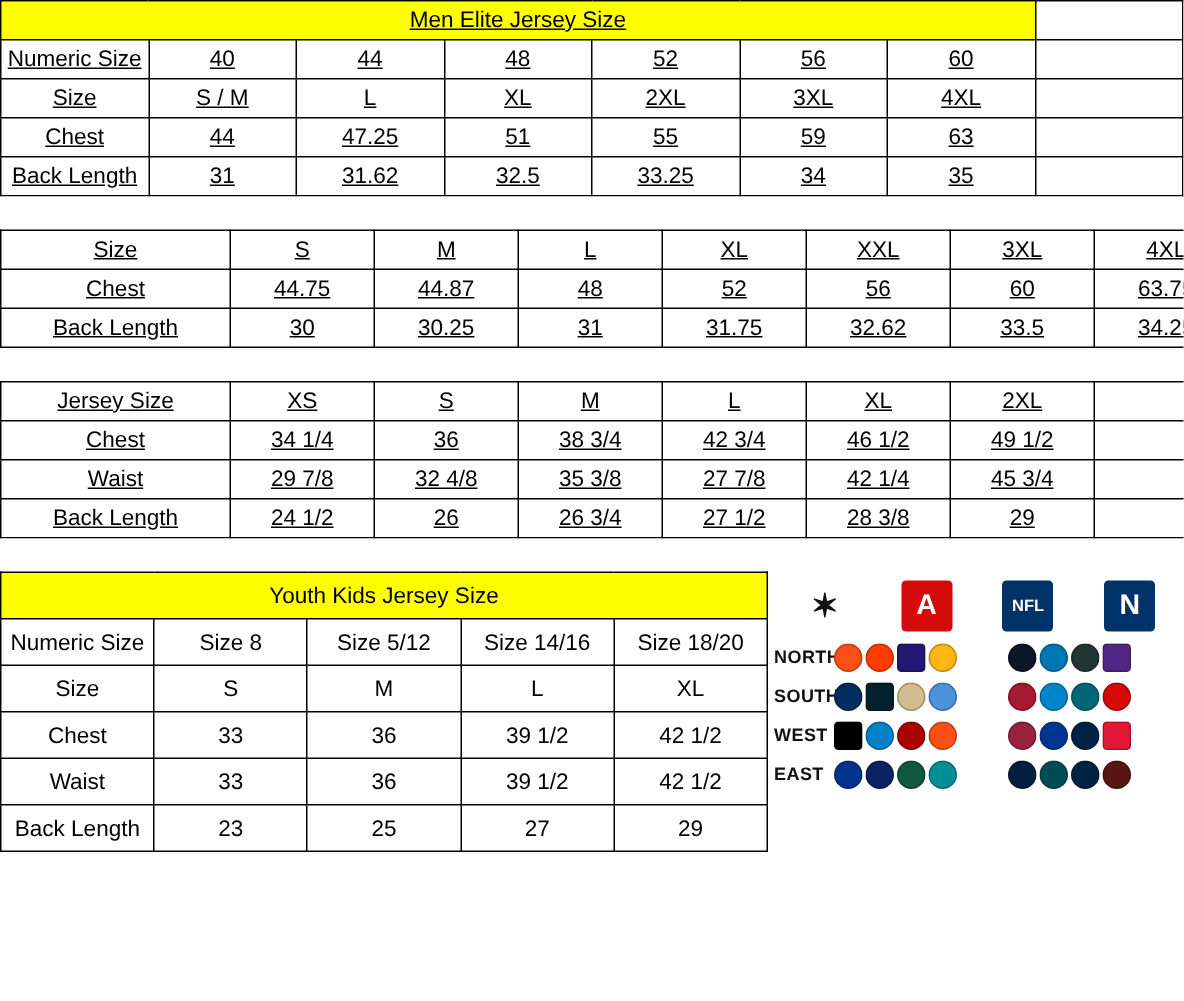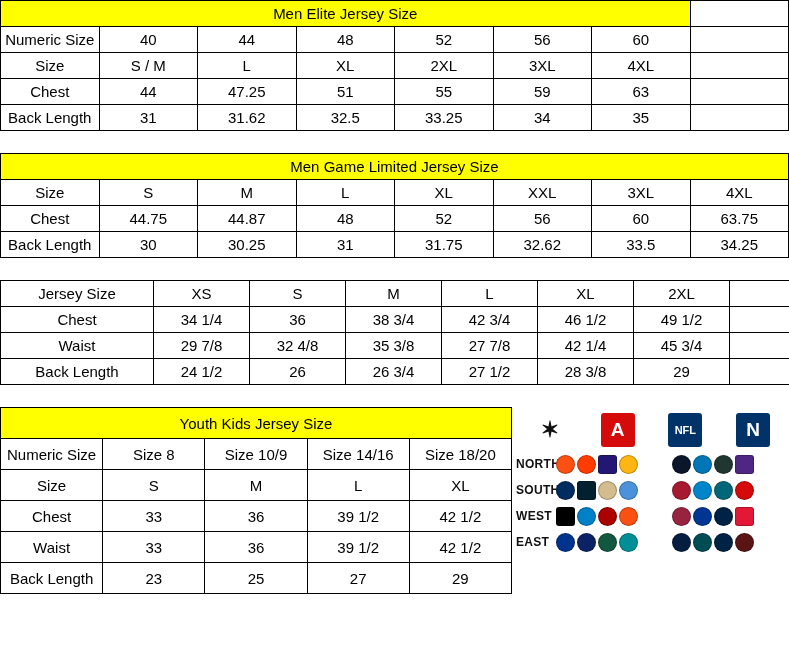--- a/index.html
+++ b/index.html
@@ -27,20 +27,21 @@
     align-items: center;
     justify-content: center;
     font-size: 17px;
     font-weight: bold;
     letter-spacing: 0.2px;
   }
   table.chart {
     border-collapse: collapse;
     table-layout: fixed;
     width: 789px;
+    text-decoration: underline;
   }
   table.chart td {
     border: 1px solid #000;
     text-align: center;
     font-size: 15px;
     height: 25px;
     padding: 0 2px;
     overflow: hidden;
     white-space: nowrap;
   }
@@ -204,23 +205,20 @@
         <td class="cc blank"></td>
       </tr>
     </tbody>
   </table>
 
   <div class="spacer"></div>
 
   <table class="chart">
     <tbody>
       <tr>
-        <td class="section-head" colspan="8">Men Game Limited Jersey Size</td>
-      </tr>
-      <tr>
         <td class="c0">Size</td>
         <td class="cc">S</td>
         <td class="cc">M</td>
         <td class="cc">L</td>
         <td class="cc">XL</td>
         <td class="cc">XXL</td>
         <td class="cc">3XL</td>
         <td class="cc">4XL</td>
       </tr>
       <tr>
@@ -299,21 +297,21 @@
 
     <div class="youth-side">
       <table class="youth">
         <tbody>
           <tr>
             <td class="section-head" colspan="5">Youth Kids Jersey Size</td>
           </tr>
           <tr>
             <td class="y0">Numeric Size</td>
             <td class="yc">Size 8</td>
-            <td class="yc">Size 10/9</td>
+            <td class="yc">Size 5/12</td>
             <td class="yc">Size 14/16</td>
             <td class="yc">Size 18/20</td>
           </tr>
           <tr>
             <td class="y0">Size</td>
             <td class="yc">S</td>
             <td class="yc">M</td>
             <td class="yc">L</td>
             <td class="yc">XL</td>
           </tr>

